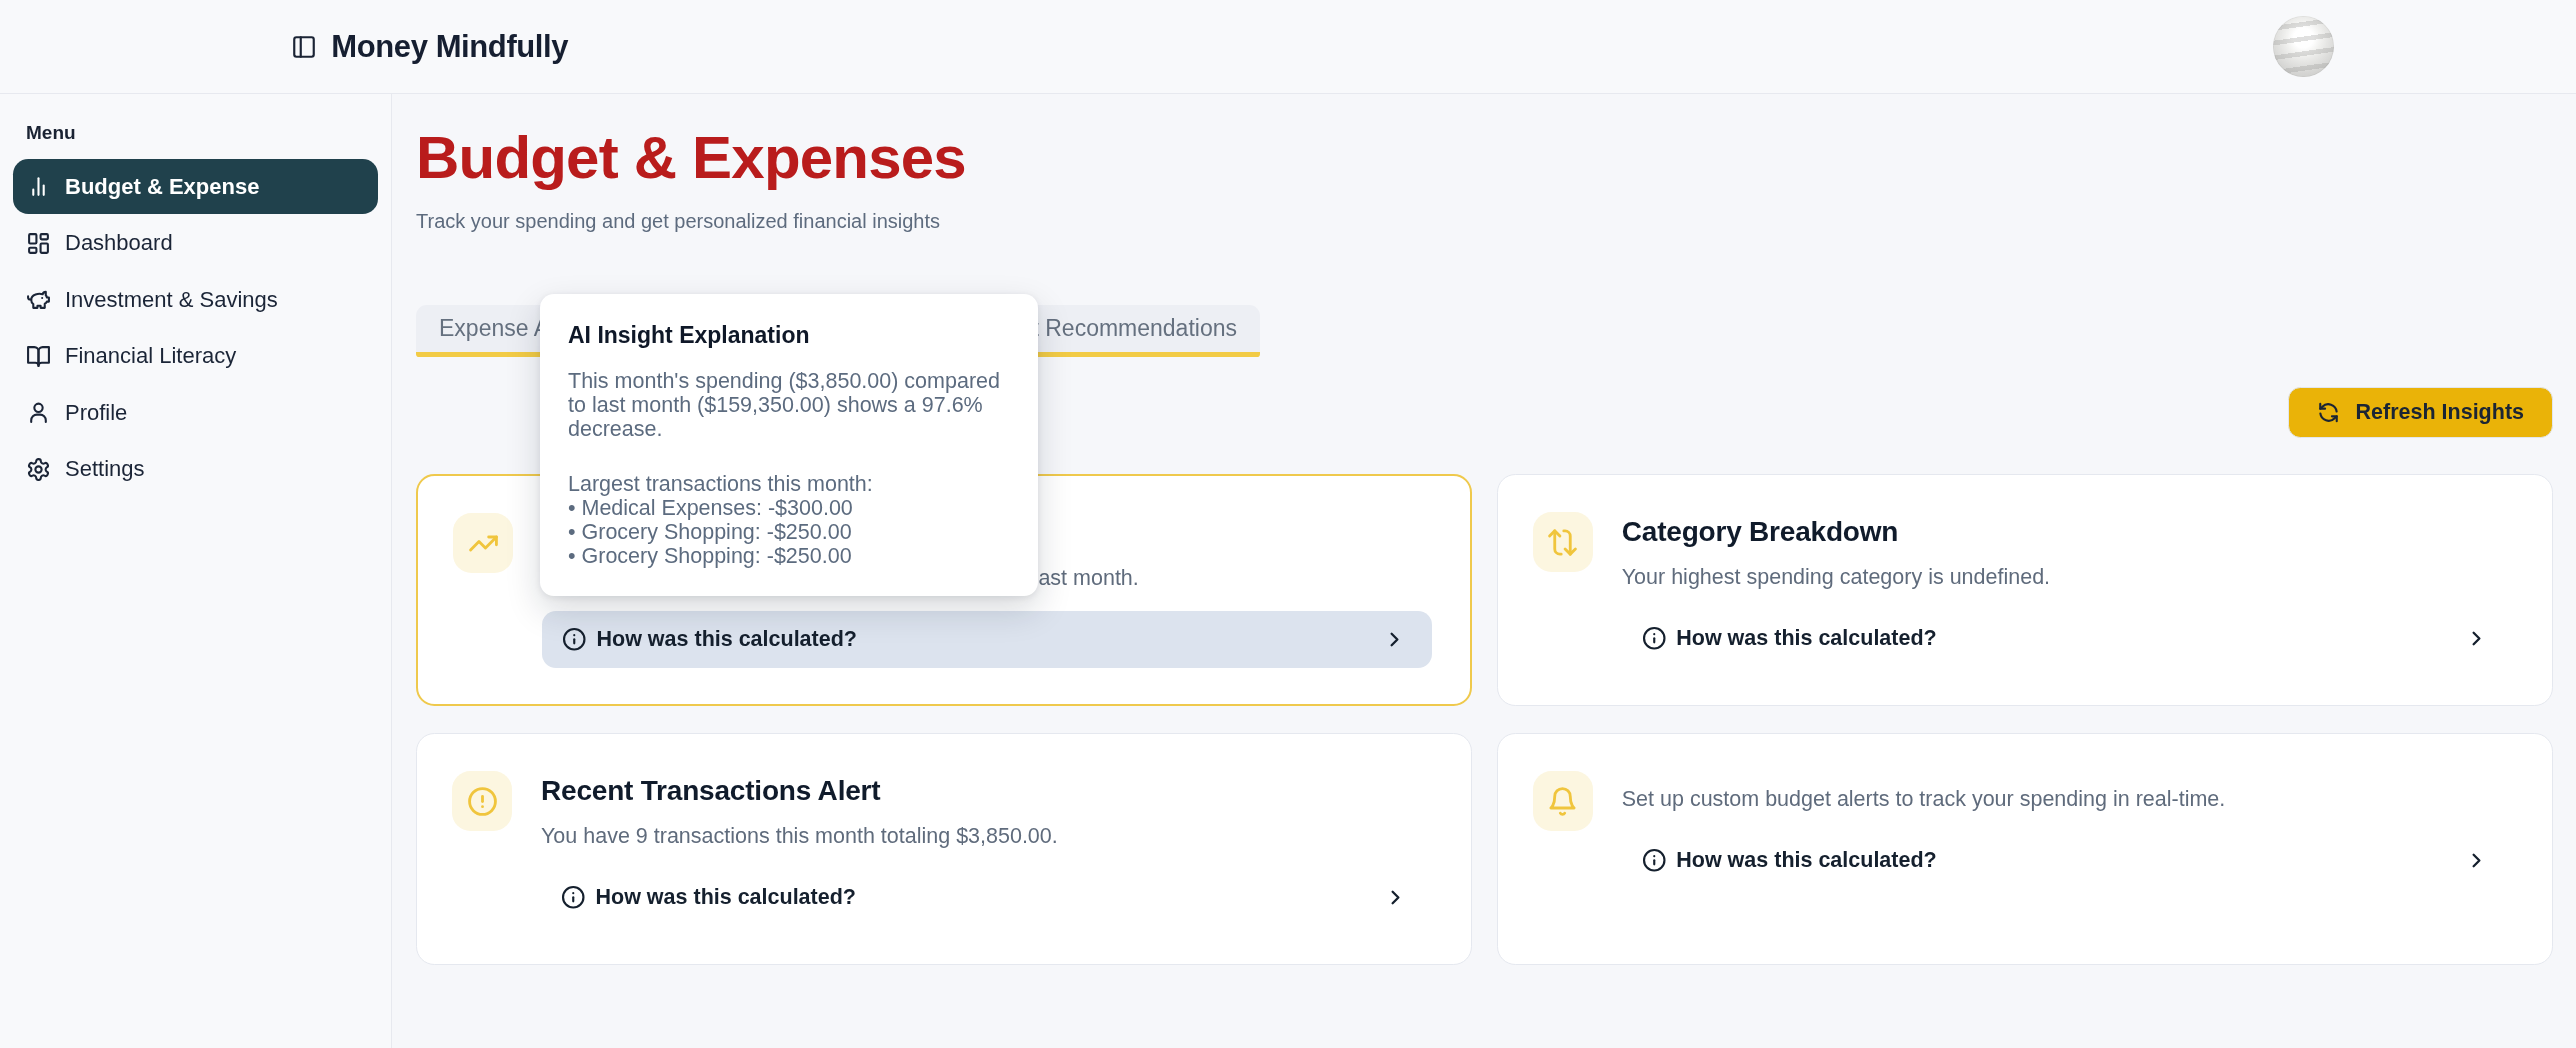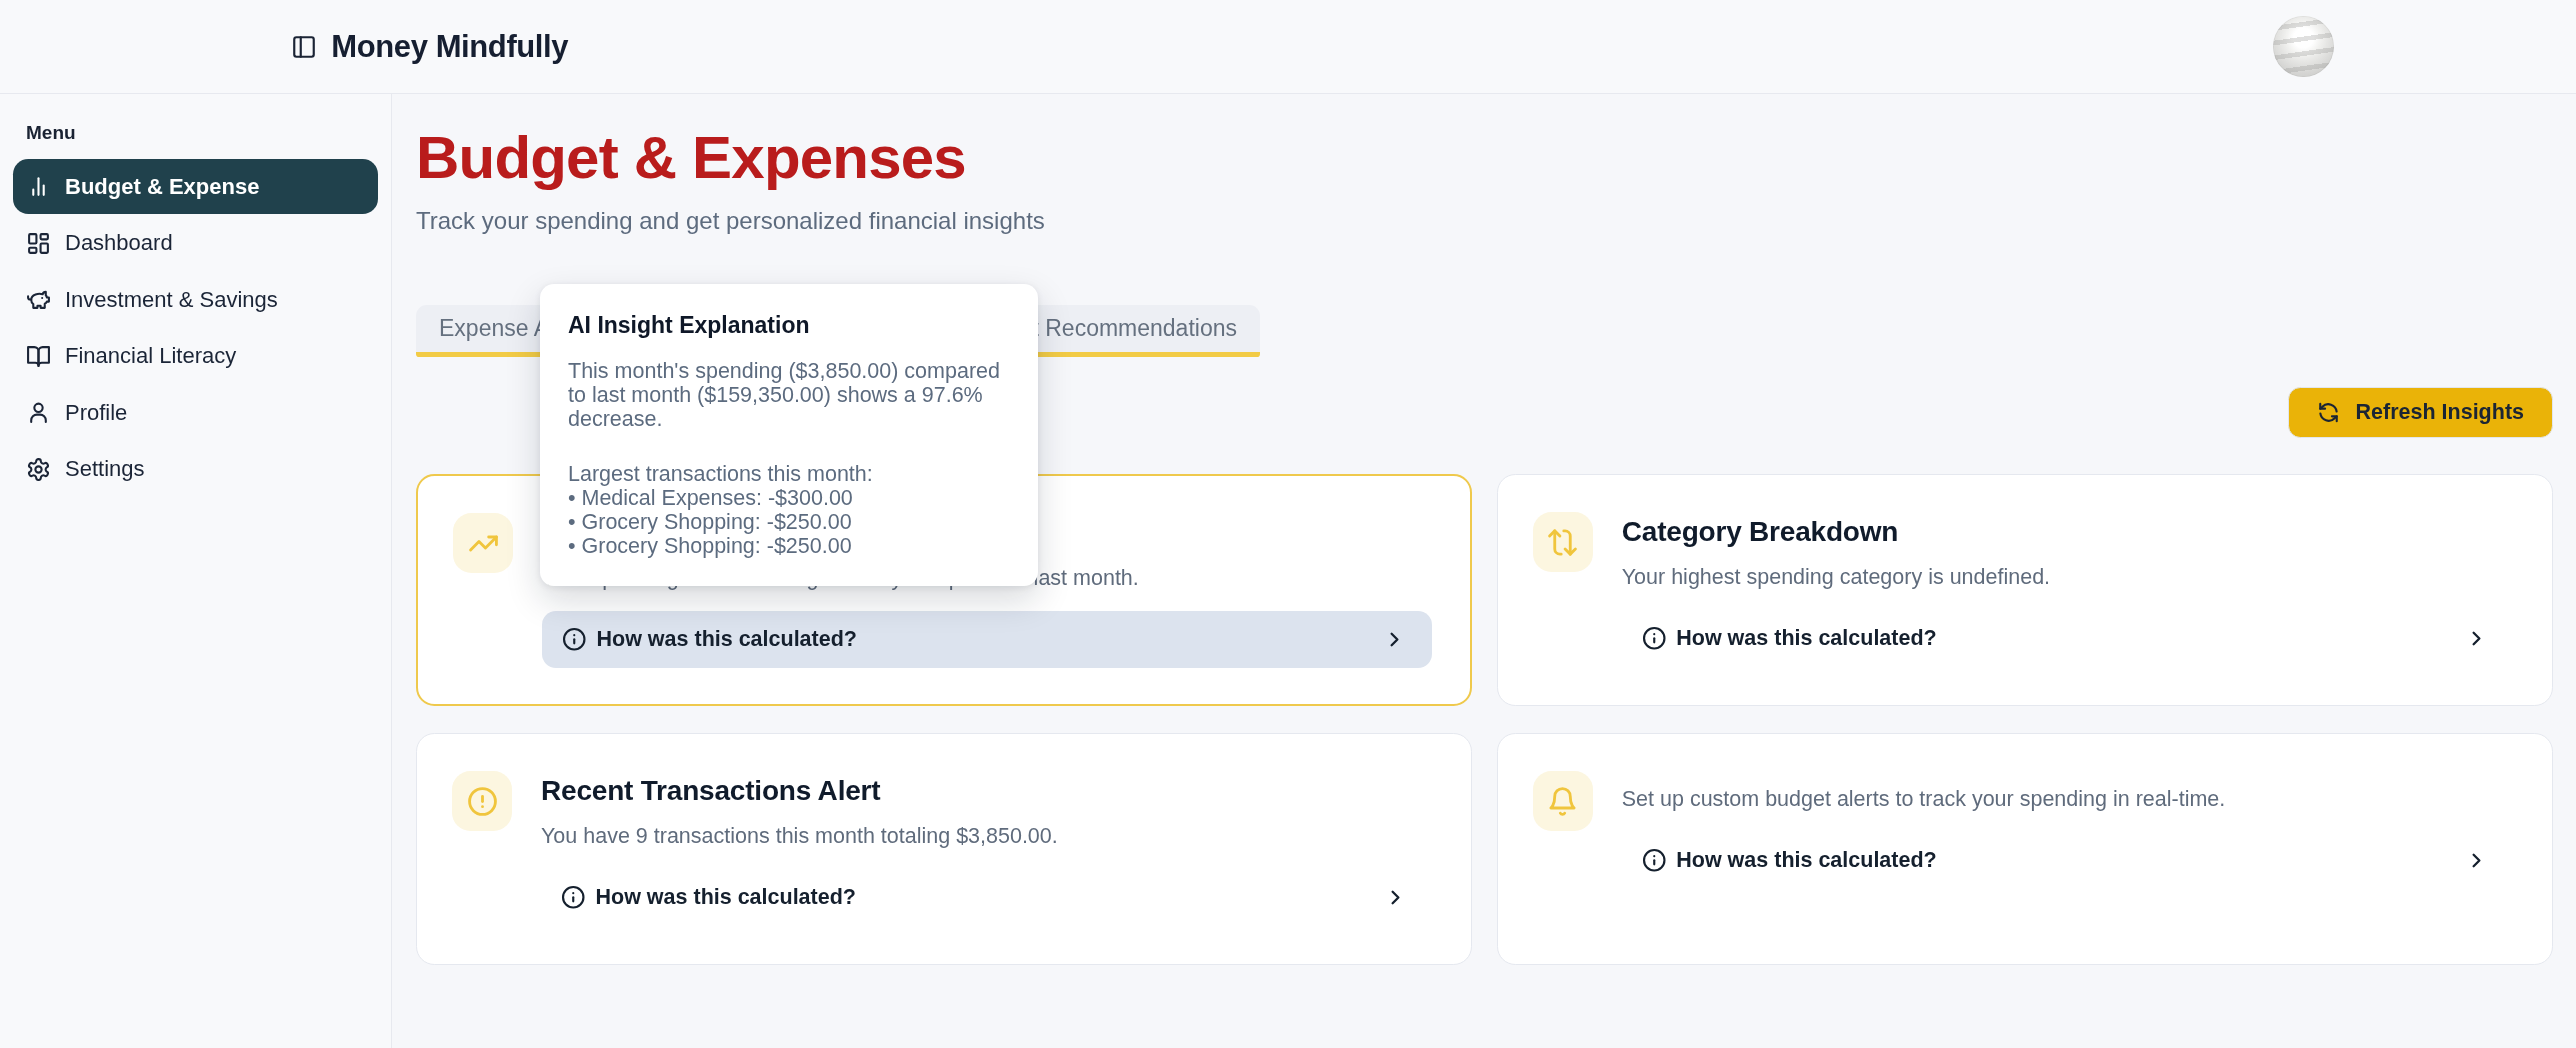--- a/index.html
+++ b/index.html
@@ -32,21 +32,21 @@
   .nav-item {
     display:flex; align-items:center; gap:14px;
     margin:0 13px 1.5px 13px; height:55px; border-radius:15.3px; padding-left:13px;
     font-size:22px; font-weight:500; color:#1B2537; cursor:pointer;
   }
   .nav-item svg { flex-shrink:0; }
   .nav-item.active { background:#20414C; color:#FFFFFF; font-weight:700; }
   
   .main { position:relative; flex:1; padding:29px 0 0 24px; background:#F6F7FA; }
   .page-title { font-size:60px; line-height:69px; font-weight:800; letter-spacing:-0.8px; color:#b91c1c; }
-  .page-subtitle { margin-top:12.3px; font-size:24px; line-height:34px; color:#5D6B7E; }
+  .page-subtitle { margin-top:12.3px; font-size:20px; line-height:34px; color:#5D6B7E; }
   .tabs {
     margin-top:67px; width:844px; height:52px;
     background:#EDEFF4; border-radius:10.7px 10.7px 3.1px 3.1px;
     border-bottom:5.4px solid #F2CB45;
     display:flex; align-items:center; justify-content:space-between; padding:0 23px;
   }
   .tab { font-size:23px; color:#65707F; font-weight:500; cursor:pointer; white-space:nowrap; }
   .refresh-btn {
     position:absolute; top:293px; right:23px; height:51px;
     display:flex; align-items:center; gap:15.3px; padding:0 28px;
@@ -75,21 +75,21 @@
   .calc-row {
     margin-top:18.4px; height:57px; border-radius:14px;
     display:flex; align-items:center; gap:10px; padding:0 20px;
     cursor:pointer; color:#15202E;
   }
   .calc-row.hovered { background:#DCE3EE; }
   .calc-label { font-size:21.5px; font-weight:700; color:#15202E; }
   .calc-row .chev { margin-left:auto; margin-right:6.1px; display:flex; }
   
   .tooltip {
-    position:absolute; left:148px; top:190px; width:498px; z-index:40;
+    position:absolute; left:148px; top:200px; width:498px; z-index:40;
     background:#FFFFFF; border-radius:14px; padding:28px;
     box-shadow:0 14px 35px rgba(15,23,42,.16), 0 1.5px 6.1px rgba(15,23,42,.08);
   }
   .tooltip-title { font-size:23px; font-weight:700; color:#0F1828; margin-bottom:20px; }
   .tooltip-text { font-size:21.5px; color:#5C6B7F; line-height:24px; }
   .tooltip-heading { margin-top:31px; }
   .rotate-90 { transform:rotate(90deg); }
 </style>
 </head>
 <body>

